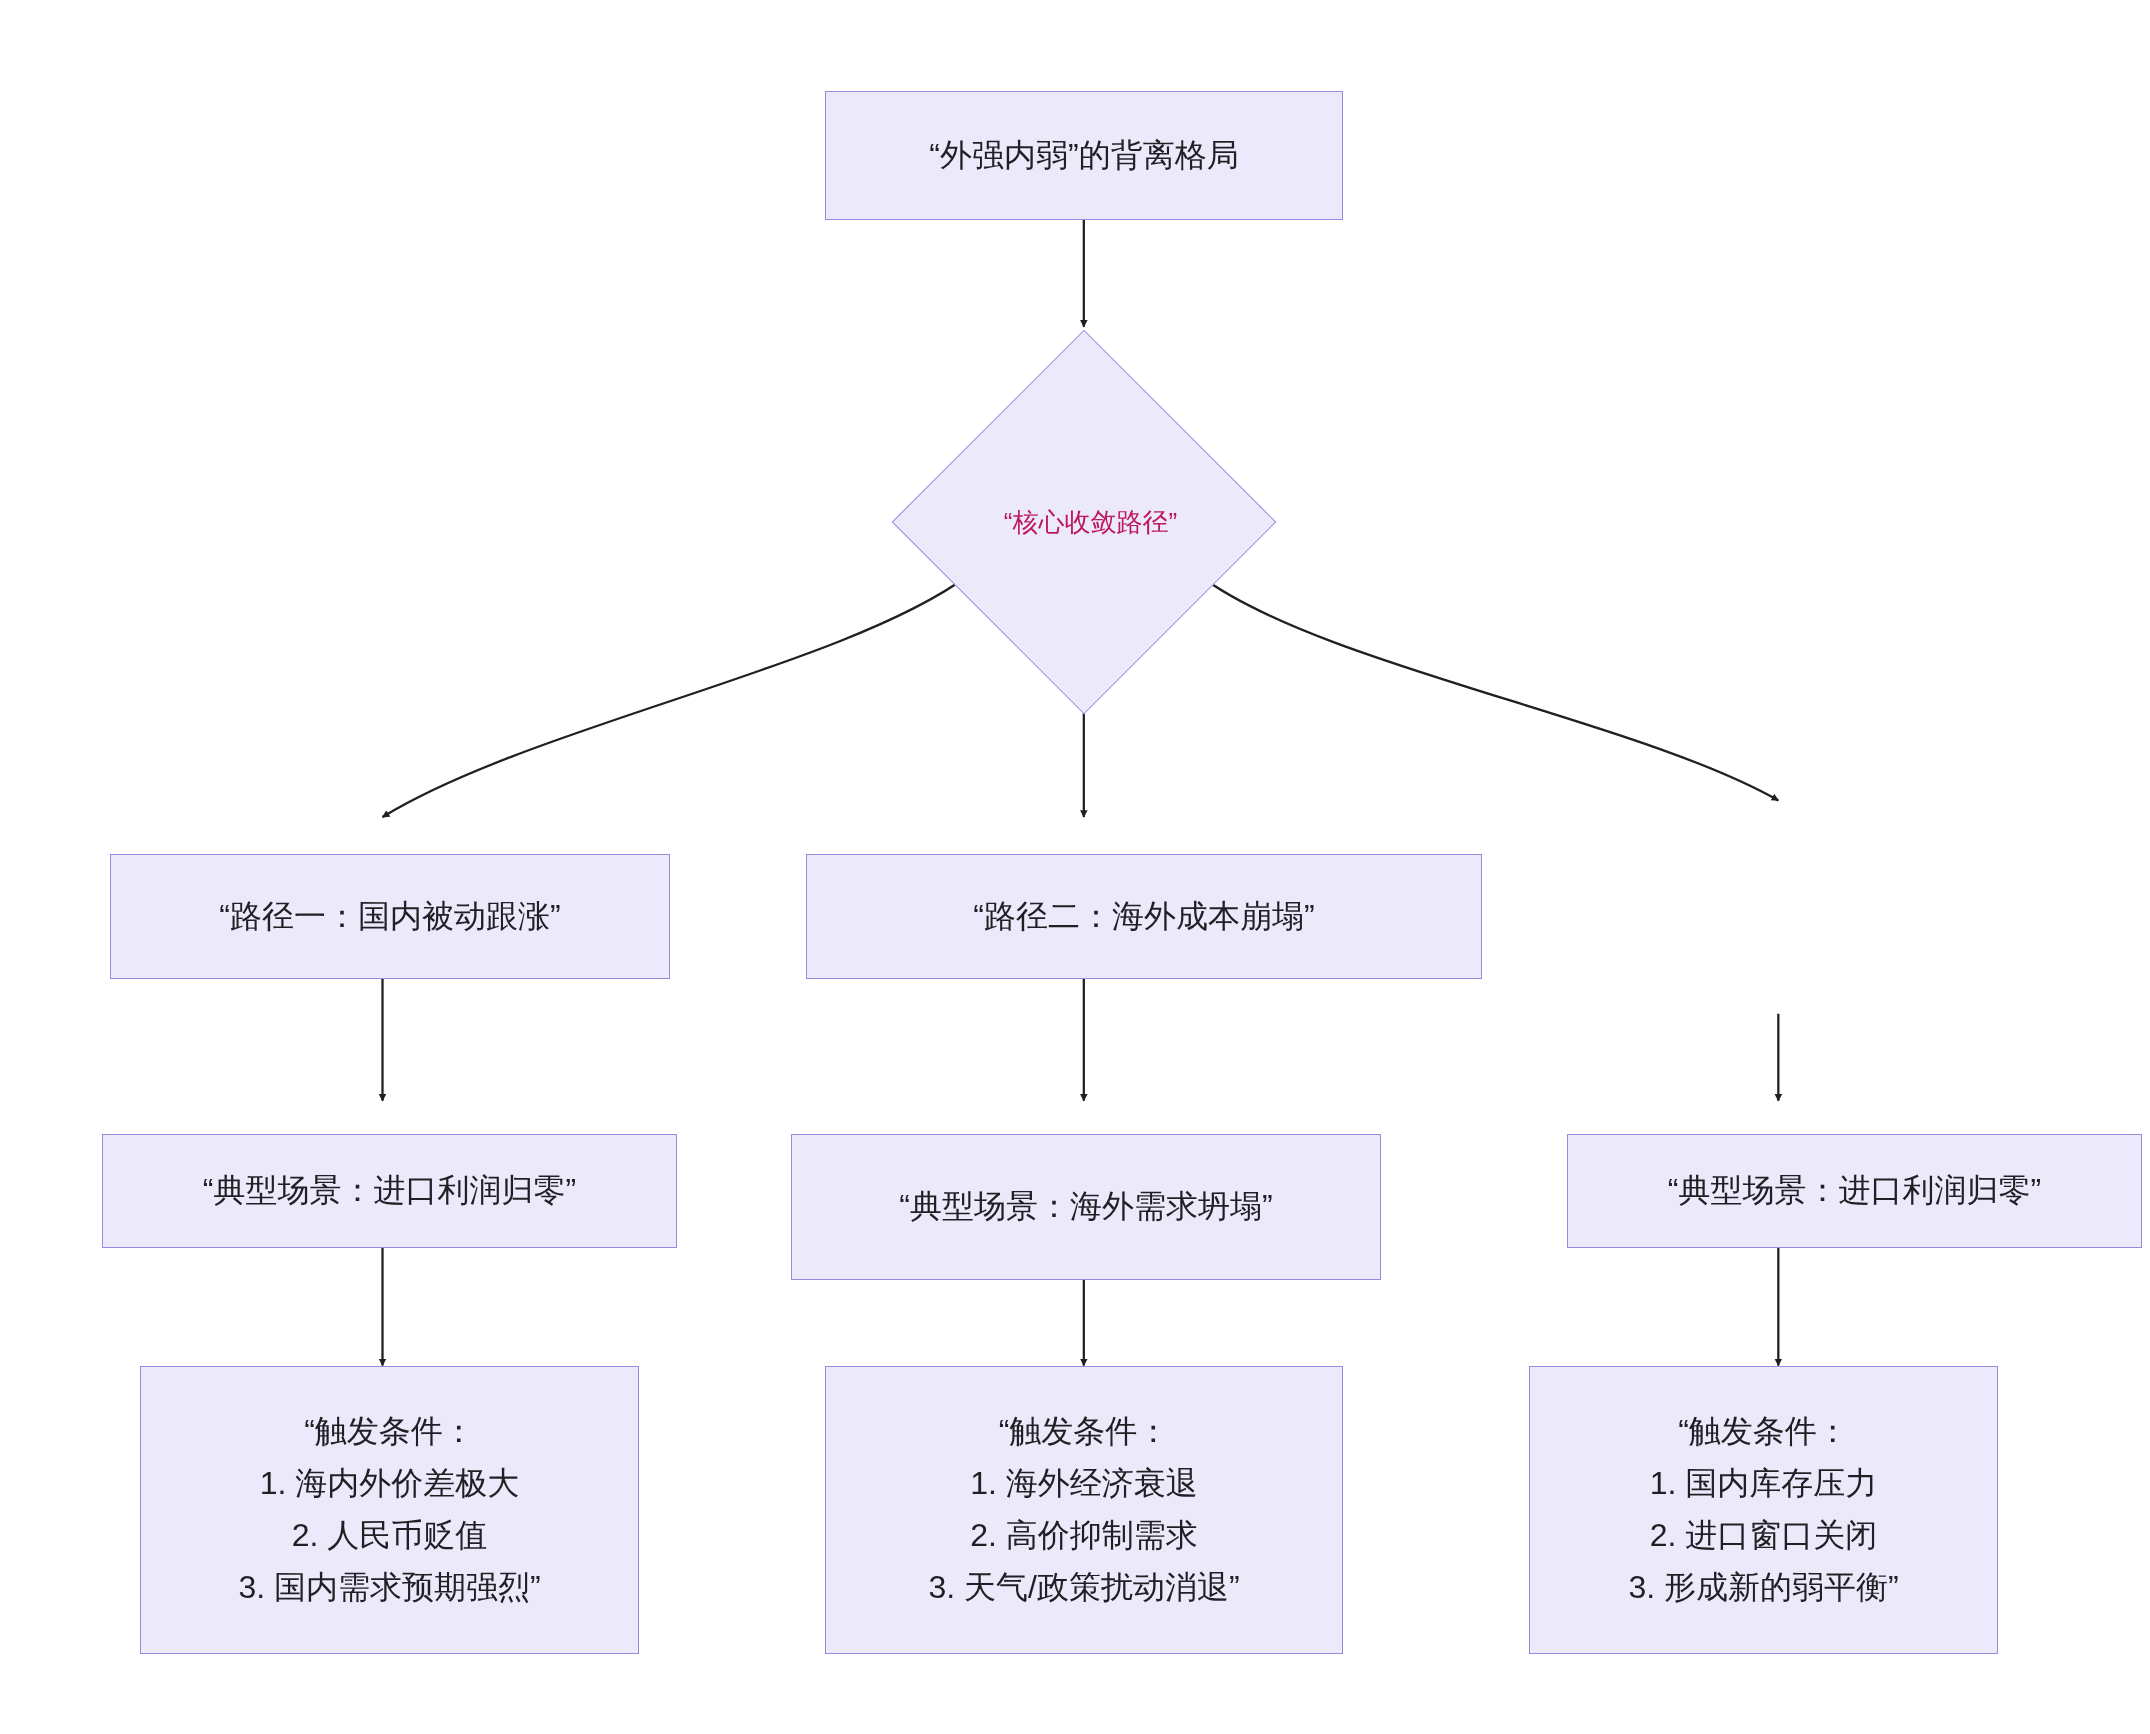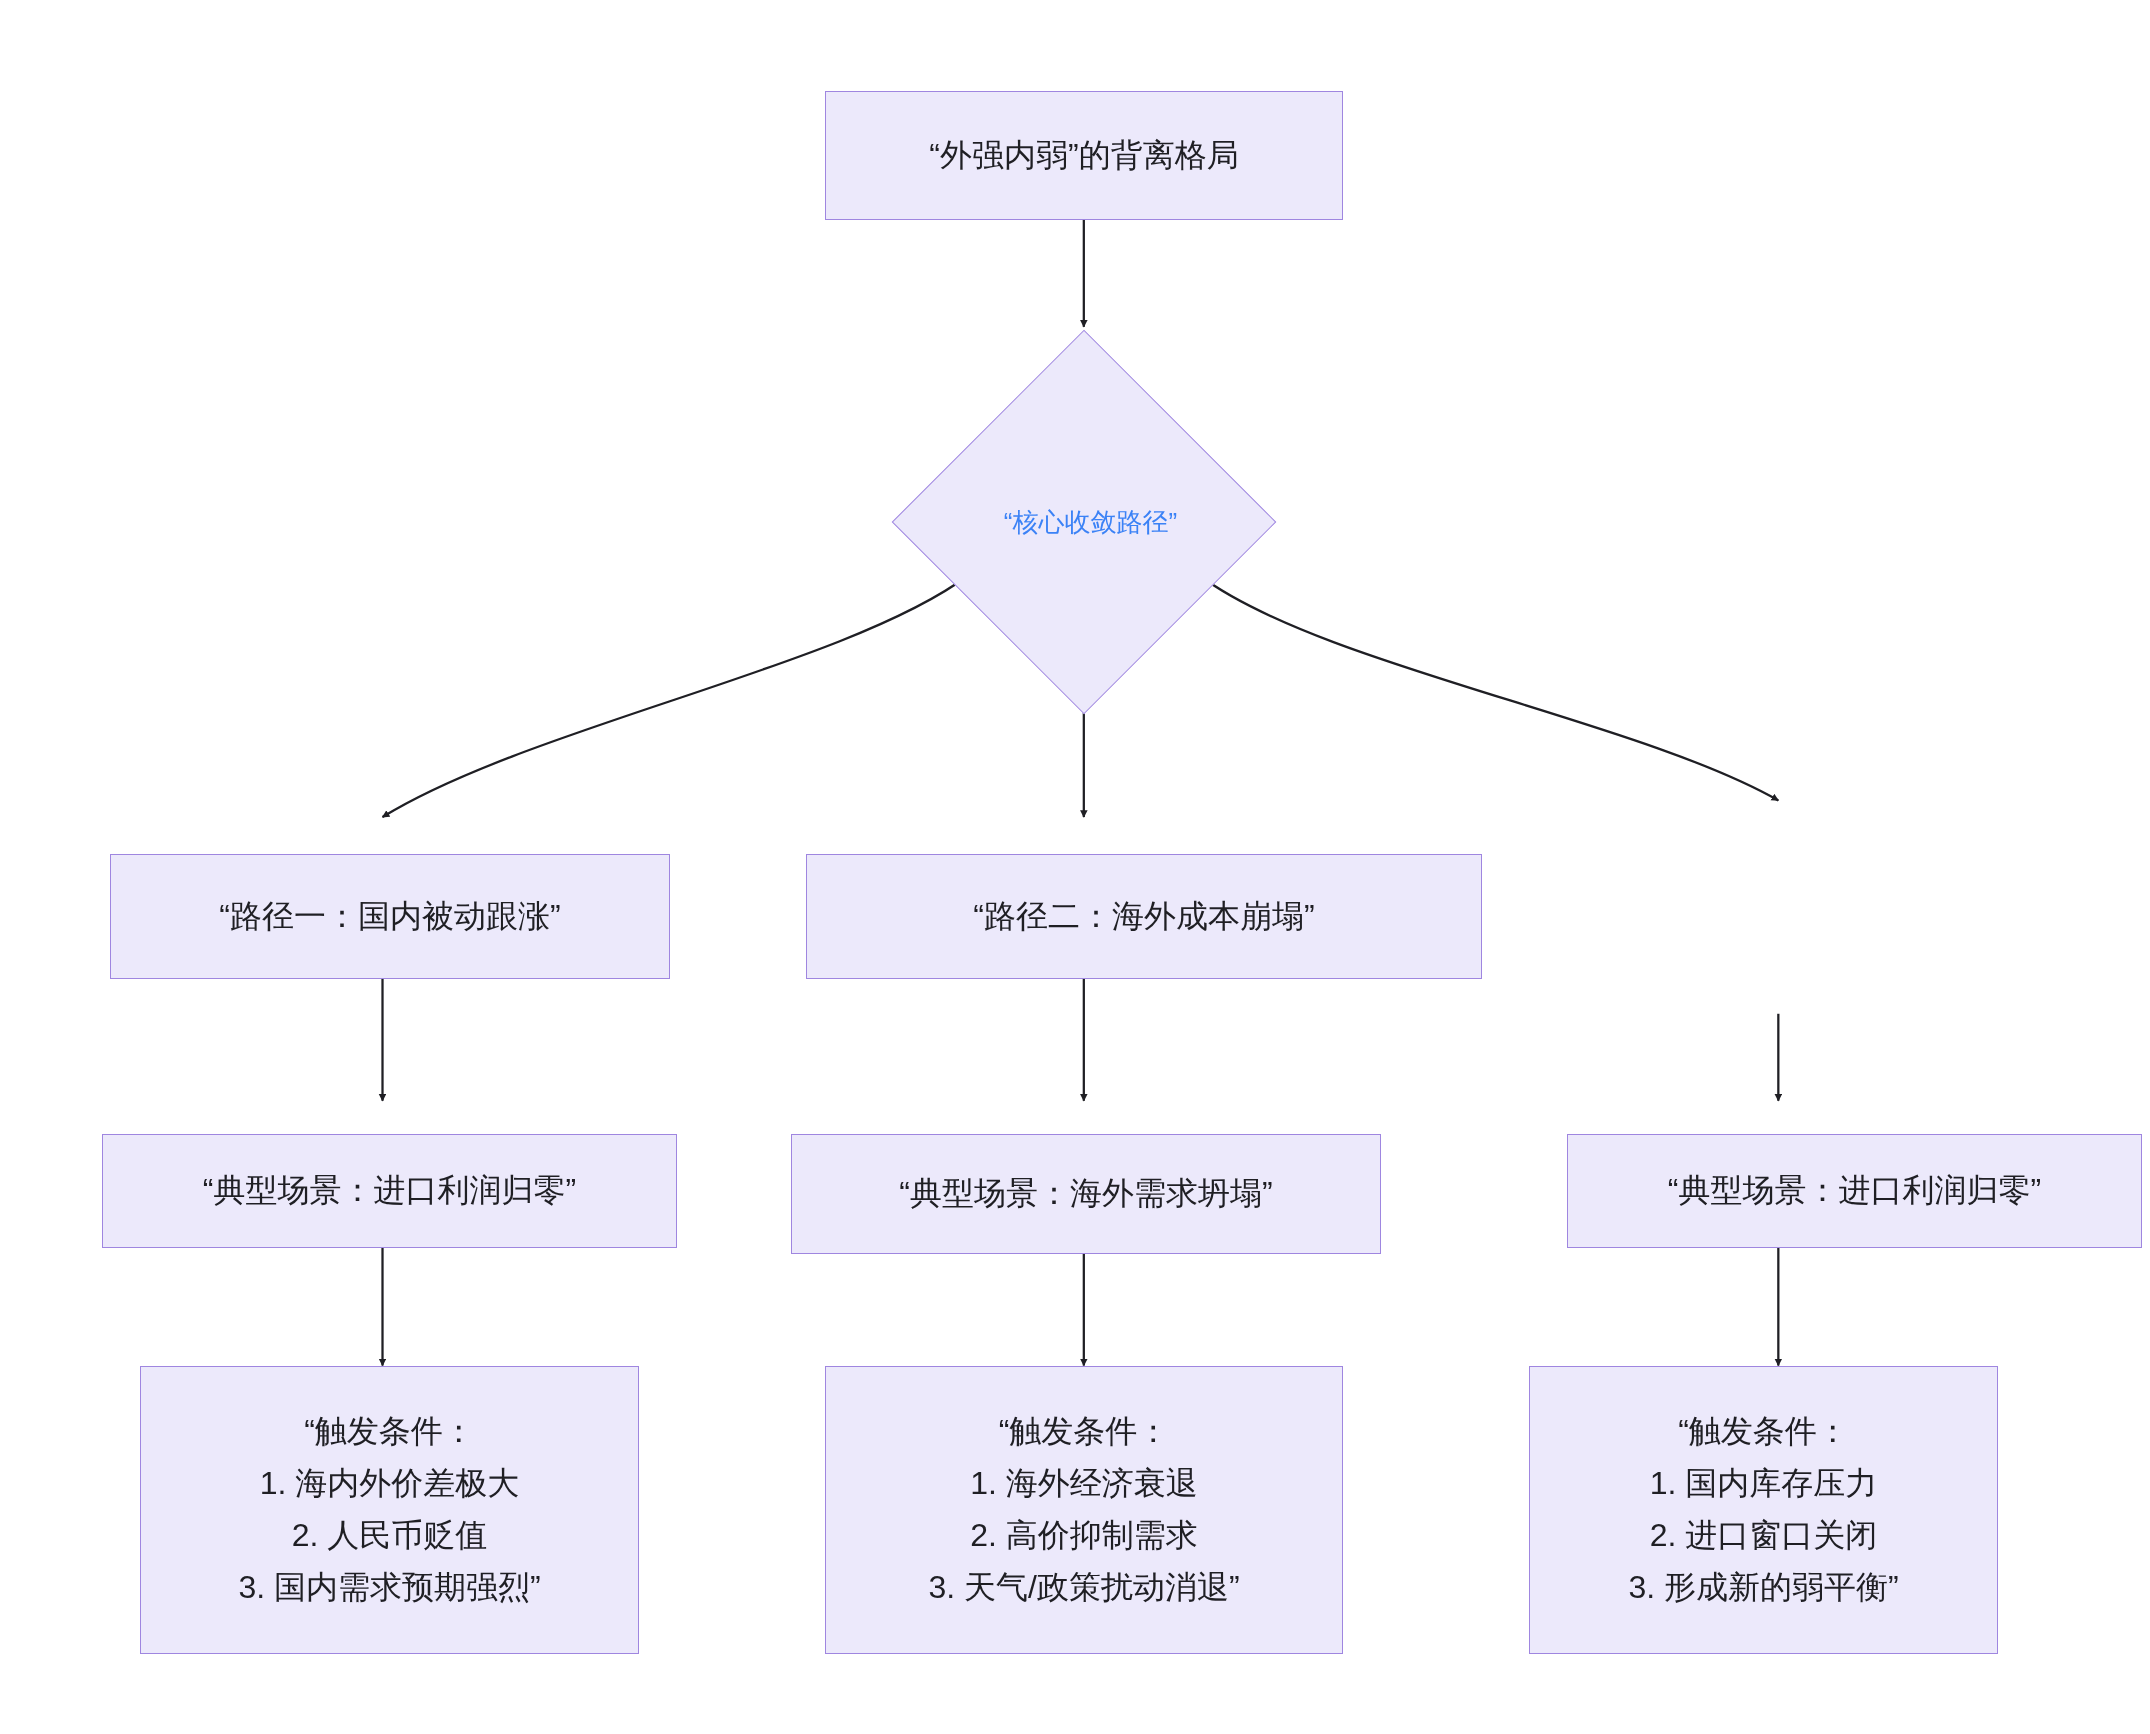--- a/index.html
+++ b/index.html
@@ -57,21 +57,21 @@
     margin-top: -136px;
     background: #ece9fb;
     border: 1.5px solid #9f86e0;
     transform: rotate(45deg);
     box-sizing: border-box;
   }
   .diamond-label {
     position: relative;
     z-index: 2;
     font-size: 26px;
-    color: #3b82f6;
+    color: #be185d;
     text-align: center;
     white-space: nowrap;
     margin-left: 13px;
   }
 </style>
 </head>
 <body>
 
 <div id="canvas">
 
@@ -110,21 +110,21 @@
     <div class="diamond-label">“核心收敛路径”</div>
   </div>
 
   <div class="node" style="left:110px; top:854px; width:560px; height:125px;">“路径一：国内被动跟涨”</div>
 
   <div class="node" style="left:806px; top:854px; width:676px; height:125px;">“路径二：海外成本崩塌”</div>
 
 
   <div class="node" style="left:102px; top:1134px; width:575px; height:114px;">“典型场景：进口利润归零”</div>
 
-  <div class="node" style="left:791px; top:1134px; width:590px; height:120px;">“典型场景：海外需求坍塌”</div>
+  <div class="node" style="left:791px; top:1134px; width:590px; height:146px;">“典型场景：海外需求坍塌”</div>
 
   <div class="node" style="left:1567px; top:1134px; width:575px; height:114px;">“典型场景：进口利润归零”</div>
 
   <div class="node" style="left:140px; top:1366px; width:499px; height:288px;">“触发条件：
 1. 海内外价差极大
 2. 人民币贬值
 3. 国内需求预期强烈”</div>
 
   <div class="node" style="left:825px; top:1366px; width:518px; height:288px;">“触发条件：
 1. 海外经济衰退

